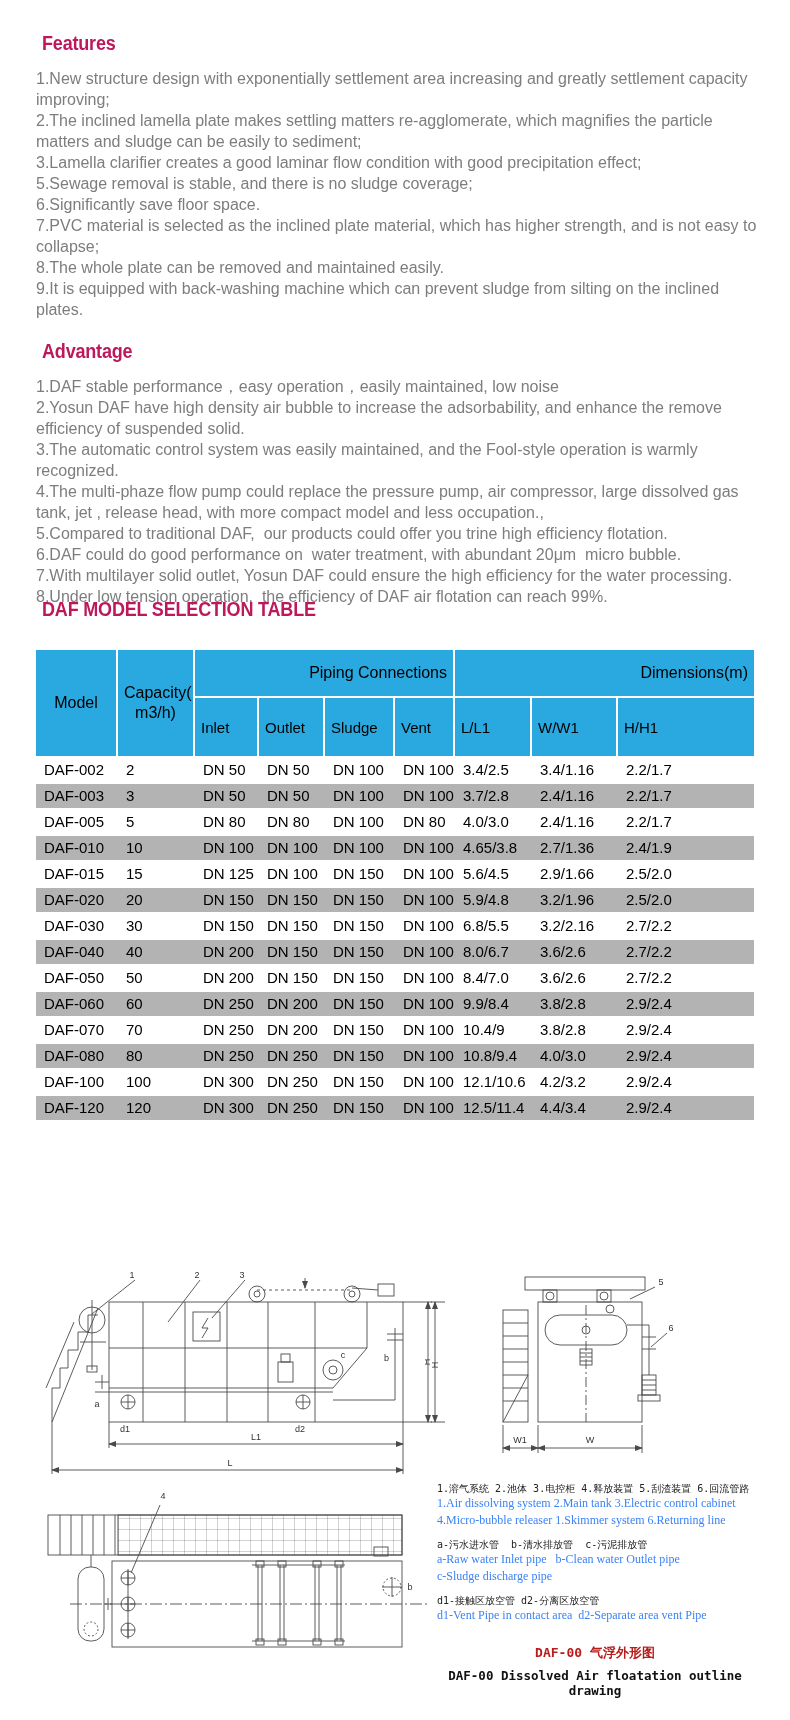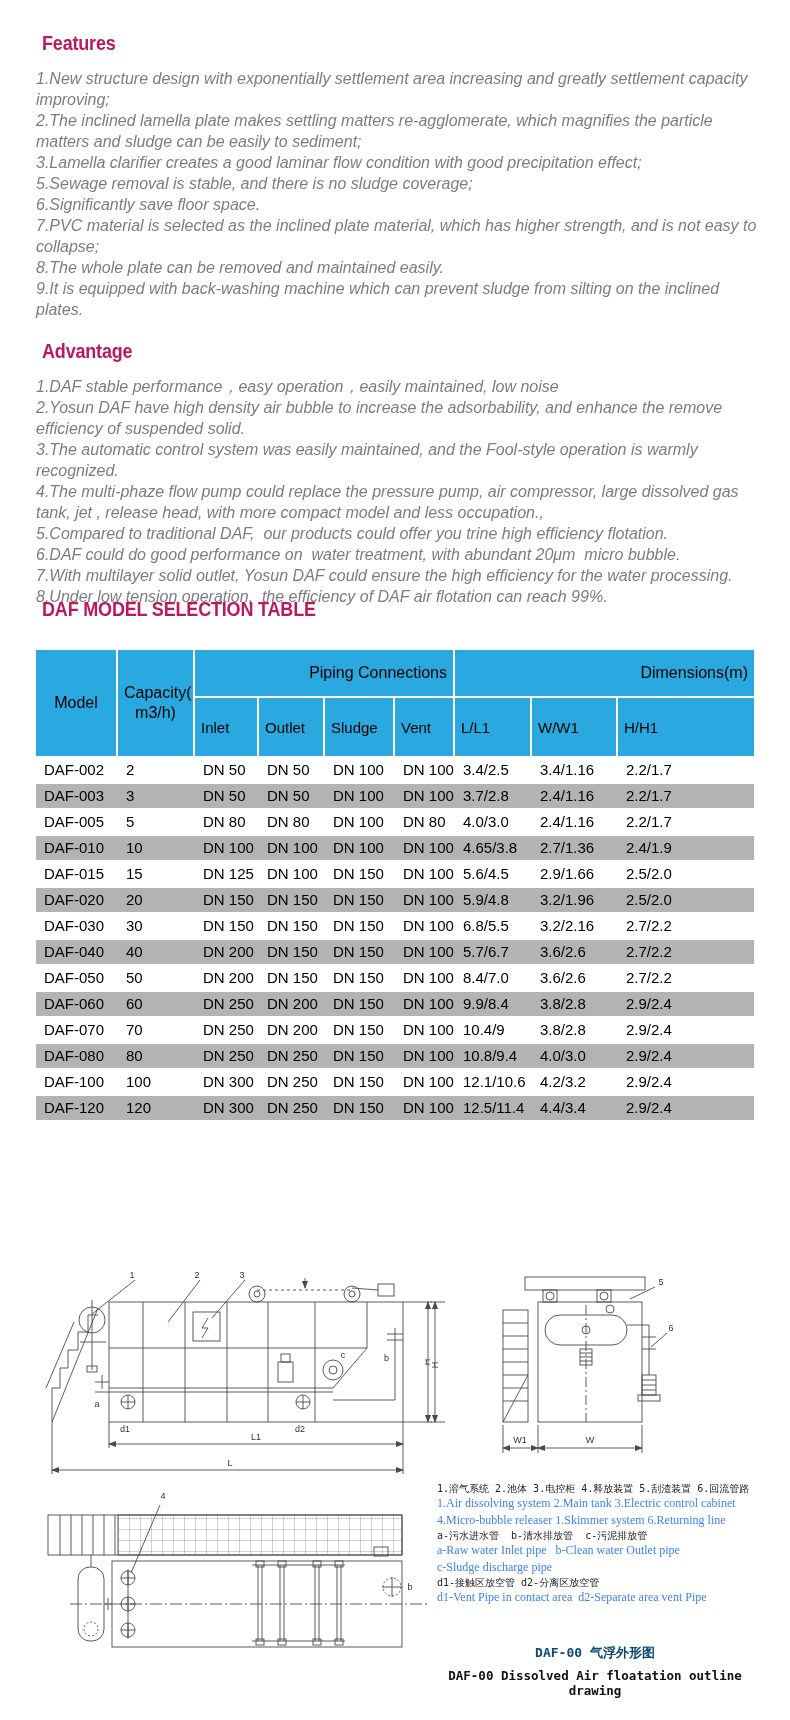--- a/index.html
+++ b/index.html
@@ -8,21 +8,21 @@
     font-family:"Liberation Sans", sans-serif; overflow:hidden;
   }
   .sec-heading {
     margin:6px; font-size:20px; font-weight:bold; color:#be185d; letter-spacing:-0.2px;
   }
   .sec-heading .cond { display:inline-block; transform:scaleX(0.9); transform-origin:0 50%; }
   .features-sec  { position:absolute; left:36px; top:26px;  width:722px; }
   .advantage-sec { position:absolute; left:36px; top:334px; width:722px; }
   .table-sec     { position:absolute; left:36px; top:592px; width:722px; }
   .plist { margin:13px 0 0 0; padding:0; list-style:none; color:#7d7d7d;
-           font-size:16px; line-height:21px;font-style:italic; }
+           font-size:16px; line-height:21px; }
   .plist li { white-space:pre-wrap; }
 
   
   table.daf { border-collapse:separate; border-spacing:0 2px; width:718px;
               margin-top:27px; font-size:15px; color:#000; table-layout:fixed; }
   table.daf th { background:#29A9E0; font-weight:normal; padding:0 6px; }
   .th-model    { text-align:center; font-size:16px; border-right:2px solid #fff; }
   .th-capacity { text-align:center; font-size:16px; line-height:20px; border-right:2px solid #fff; }
   .th-group    { text-align:right; font-size:16px; height:46px; border-right:2px solid #fff; }
   .th-group.last { border-right:none; }
@@ -37,23 +37,23 @@
   .dwg { position:absolute; }
   .dwg-side { left:40px;  top:140px; width:410px; height:225px; }
   .dwg-end  { left:425px; top:145px; width:250px; height:200px; }
   .dwg-top  { left:30px;  top:355px; width:415px; height:175px; }
   .dwg svg text { font-family:"Liberation Sans", sans-serif; font-size:9px; fill:#333; stroke:none; }
   .captions { position:absolute; left:437px; top:352px; width:348px; }
   .cap-cn { font-family:"DejaVu Sans Mono", monospace; font-size:10px; color:#222;
             white-space:pre-wrap; line-height:13px; }
   .cap-en { font-family:Liberation Serif, serif; font-size:12px; color:#3b82f6;
             white-space:pre-wrap; line-height:17px; }
-  .cap-gap { }
+  .cap-gap { margin-top:9px; }
   .dwg-titles { position:absolute; left:420px; top:514px; width:350px; text-align:center; }
-  .title-cn { font-family:"DejaVu Sans Mono", monospace; font-size:13px; font-weight:bold; color:#0c4a6e; }
+  .title-cn { font-family:"DejaVu Sans Mono", monospace; font-size:13px; font-weight:bold; color:#b91c1c; }
   .title-en { font-family:"DejaVu Sans Mono", monospace; font-size:12.5px; font-weight:bold; color:#111; margin-top:6px; }
 </style>
 </head>
 <body>
 
 <div class="page">
 
   <section class="features-sec">
     <h2 class="sec-heading"><span class="cond">Features</span></h2>
     <ul class="plist" id="features-list">
@@ -194,21 +194,21 @@
             <td>3.2/2.16</td>
             <td>2.7/2.2</td>
           </tr>
           <tr class="row-gray">
             <td>DAF-040</td>
             <td>40</td>
             <td>DN 200</td>
             <td>DN 150</td>
             <td>DN 150</td>
             <td>DN 100</td>
-            <td>5.7/6.7</td>
+            <td>8.0/6.7</td>
             <td>3.6/2.6</td>
             <td>2.7/2.2</td>
           </tr>
           <tr class="row-white">
             <td>DAF-050</td>
             <td>50</td>
             <td>DN 200</td>
             <td>DN 150</td>
             <td>DN 150</td>
             <td>DN 100</td>

